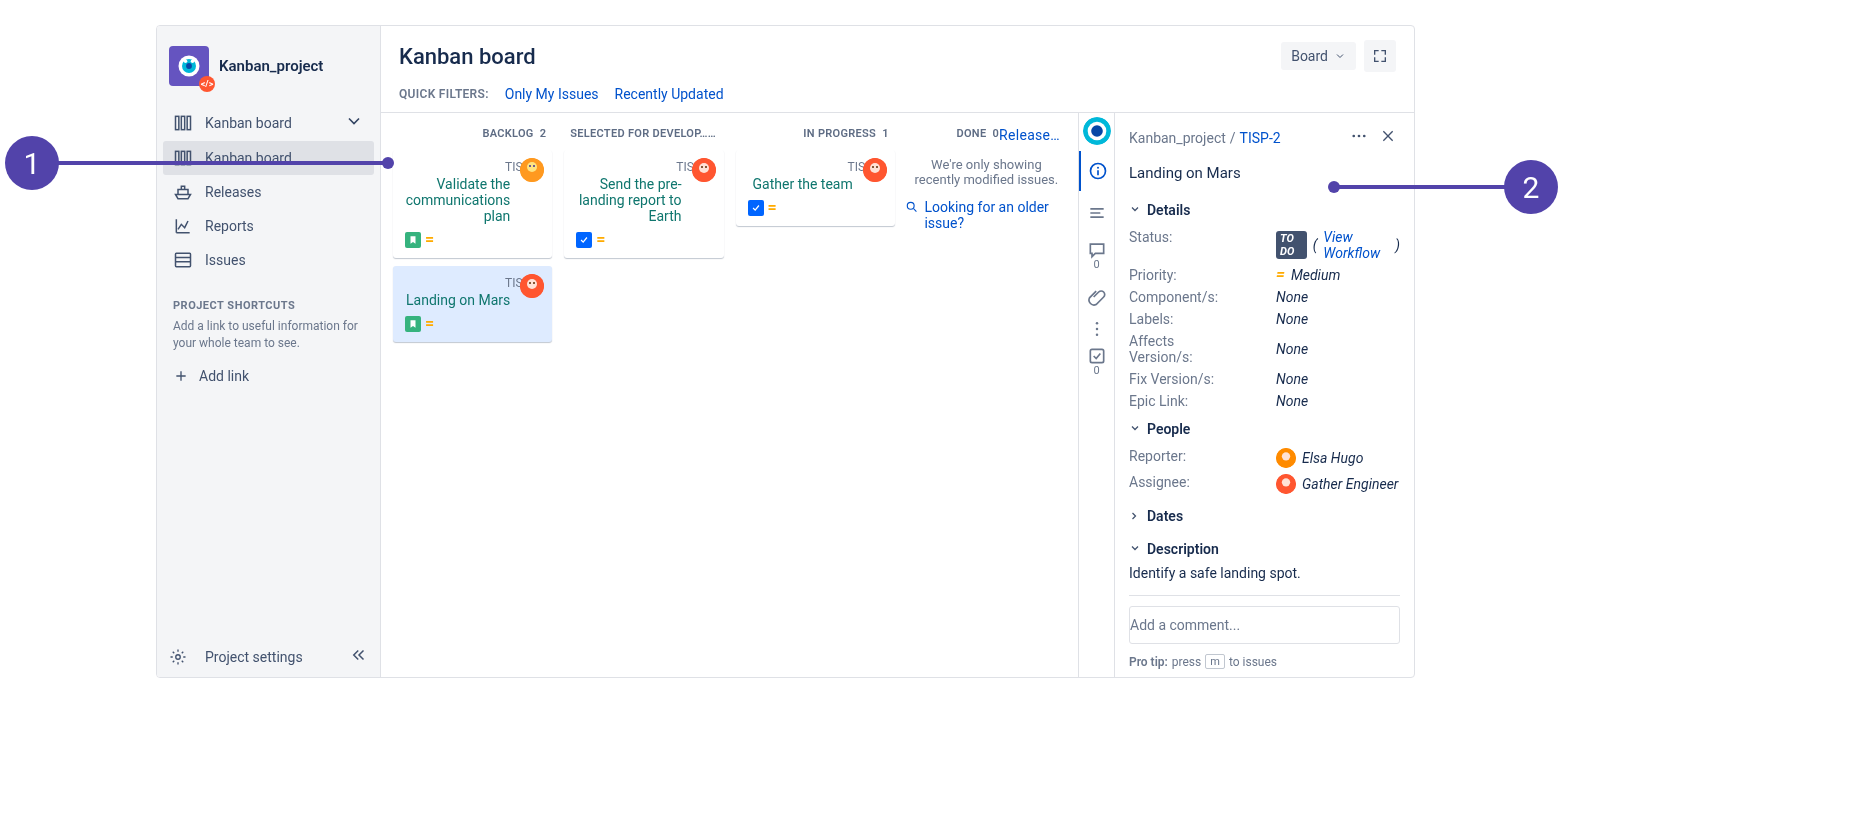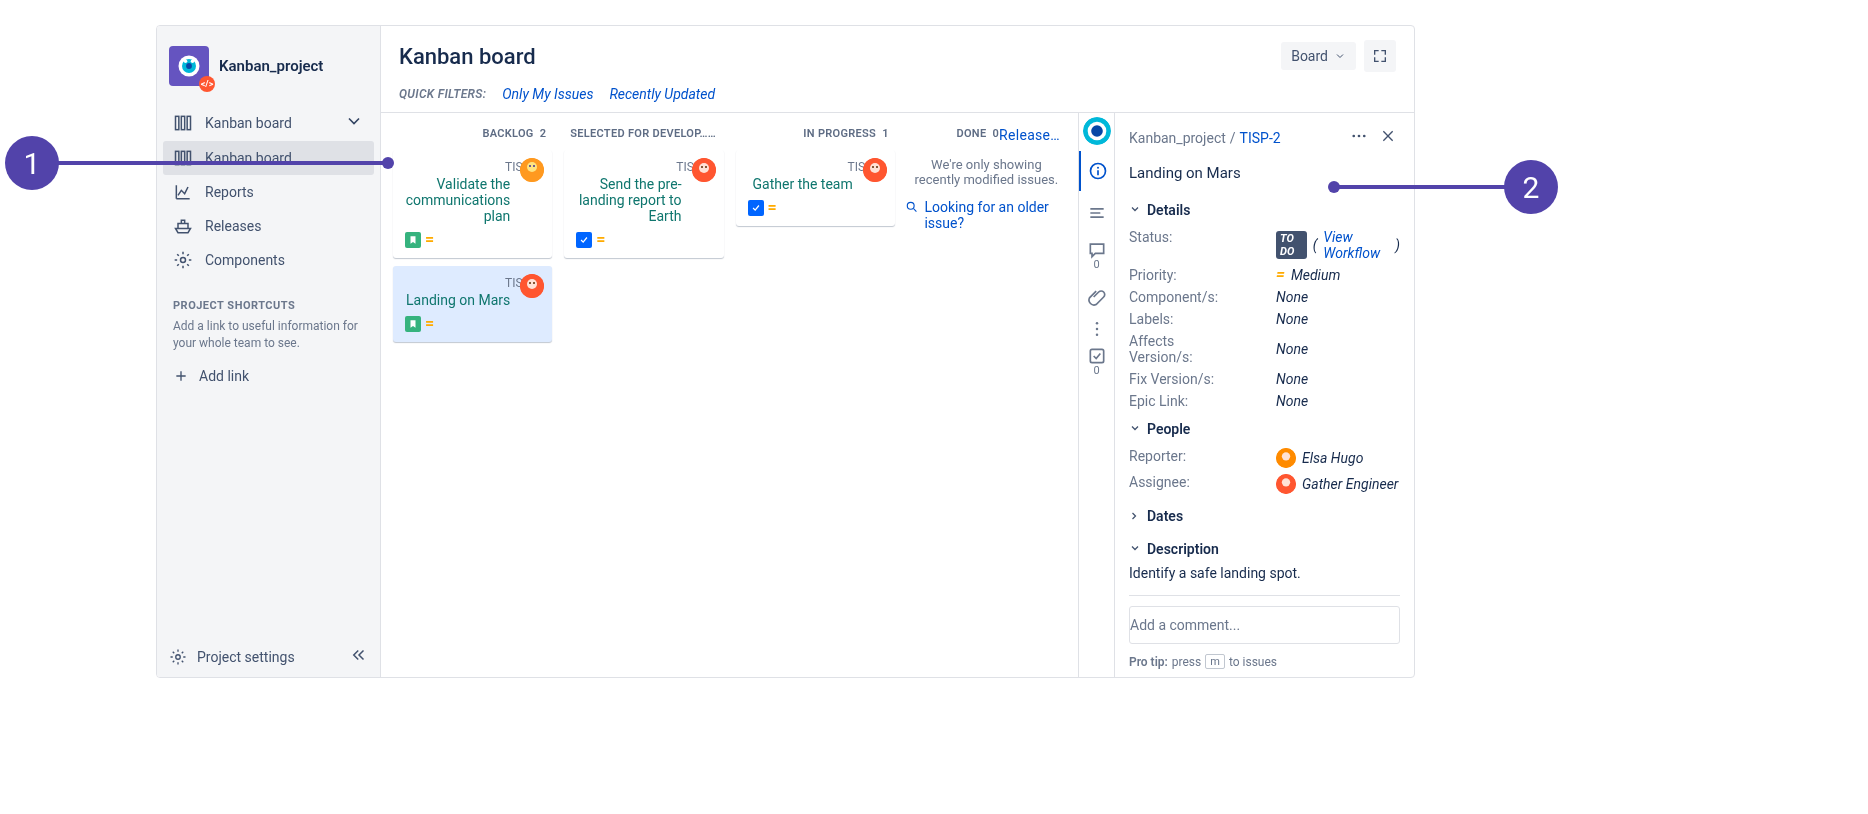--- a/index.html
+++ b/index.html
@@ -82,21 +82,21 @@
     padding: 2px 16px 8px 16px;
     font-size: 12px; color:#6B778C;
     line-height:1.4;
   }
   .add-link-row {
     display:flex; align-items:center; gap:10px;
     padding: 8px 16px; color:#42526E; cursor:pointer;
   }
   .sidebar-footer {
     margin-top: auto;
-    display:flex; align-items:center; gap:10px;
+    display:flex; align-items:center; gap:18px;
     padding: 10px 12px;
     border-top: 1px solid transparent;
     color:#42526E;
   }
   .sidebar-footer .collapse { margin-left:auto; cursor:pointer;}
   
   .main { flex:1; display:flex; flex-direction:column; min-width:0;}
   .main-header { padding: 14px 18px 0 18px; display:flex; align-items:center;}
   .page-title { font-size: 22px; font-weight: 500; flex:1; }
   .board-dropdown {
@@ -105,21 +105,20 @@
     font-size:14px; color:#42526E; cursor:pointer; margin-right:8px;
   }
   .expand-btn {
     background:#F4F5F7; border-radius:3px; width:32px; height:32px;
     display:flex;align-items:center;justify-content:center; cursor:pointer;
   }
   .filters-row {
     padding: 14px 18px 10px 18px;
     display:flex; align-items:center; gap:16px;
     font-size: 12px;
-    font-style: italic;
   }
   .filters-label { color:#6B778C; font-weight:600; letter-spacing:0.3px;}
   .filter-link { color:#0052CC; font-size:14px; cursor:pointer;}
   .board-area {
     flex:1; border-top:1px solid #DFE1E6;
     display:flex; min-height:0;
   }
   .columns { flex:1; display:flex; padding: 0 10px; gap:8px; overflow:hidden; min-width:0;}
   .col { flex:1; min-width:0; padding-top:10px;}
   .col-header {
@@ -272,36 +271,36 @@
       <div class="nav-item selected">
         <svg viewBox="0 0 24 24">
             <rect x="3" y="4" width="4" height="16" fill="none" stroke="#42526E" stroke-width="1.8"></rect>
             <rect x="10" y="4" width="4" height="16" fill="none" stroke="#42526E" stroke-width="1.8"></rect>
             <rect x="17" y="4" width="4" height="16" fill="none" stroke="#42526E" stroke-width="1.8"></rect>
           </svg>
         <span>Kanban board</span>
       </div>
       <div class="nav-item">
         <svg viewBox="0 0 24 24">
-            <path d="M4 20 L4 4 M4 20 L20 20 M6 16 L10 10 L14 14 L18 6" fill="none" stroke="#42526E" stroke-width="1.8"></path>
-          </svg>
-        <span>Reports</span>
+            <path d="M3 15 L21 15 L18 20 L6 20 Z M6 15 L6 9 L18 9 L18 15 M10 9 L10 5 L14 5 L14 9" fill="none" stroke="#42526E" stroke-width="1.8"></path>
+          </svg>
+        <span>Releases</span>
       </div>
       <div class="nav-item">
         <svg viewBox="0 0 24 24">
-            <path d="M3 15 L21 15 L18 20 L6 20 Z M6 15 L6 9 L18 9 L18 15 M10 9 L10 5 L14 5 L14 9" fill="none" stroke="#42526E" stroke-width="1.8"></path>
-          </svg>
-        <span>Releases</span>
+            <path d="M4 20 L4 4 M4 20 L20 20 M6 16 L10 10 L14 14 L18 6" fill="none" stroke="#42526E" stroke-width="1.8"></path>
+          </svg>
+        <span>Reports</span>
       </div>
       <div class="nav-item">
         <svg viewBox="0 0 24 24">
-            <circle cx="12" cy="12" r="3" fill="none" stroke="#42526E" stroke-width="1.8"></circle>
-            <path d="M12 2v3M12 19v3M2 12h3M19 12h3M5 5l2 2M17 17l2 2M19 5l-2 2M5 19l2-2" stroke="#42526E" stroke-width="1.8"></path>
-          </svg>
-        <span>Components</span>
+            <rect x="3" y="4" width="18" height="16" rx="1" fill="none" stroke="#42526E" stroke-width="1.8"></rect>
+            <path d="M3 9 H21 M3 14 H21" stroke="#42526E" stroke-width="1.8"></path>
+          </svg>
+        <span>Issues</span>
       </div>
     </div>
 
     <div class="shortcuts-title">PROJECT SHORTCUTS</div>
     <div class="shortcuts-text">Add a link to useful information for your whole team to see.</div>
     <div class="add-link-row">
       <svg width="16" height="16" viewBox="0 0 24 24">
           <path d="M12 5v14M5 12h14" stroke="#42526E" stroke-width="2"></path>
         </svg>
       <span>Add link</span>

